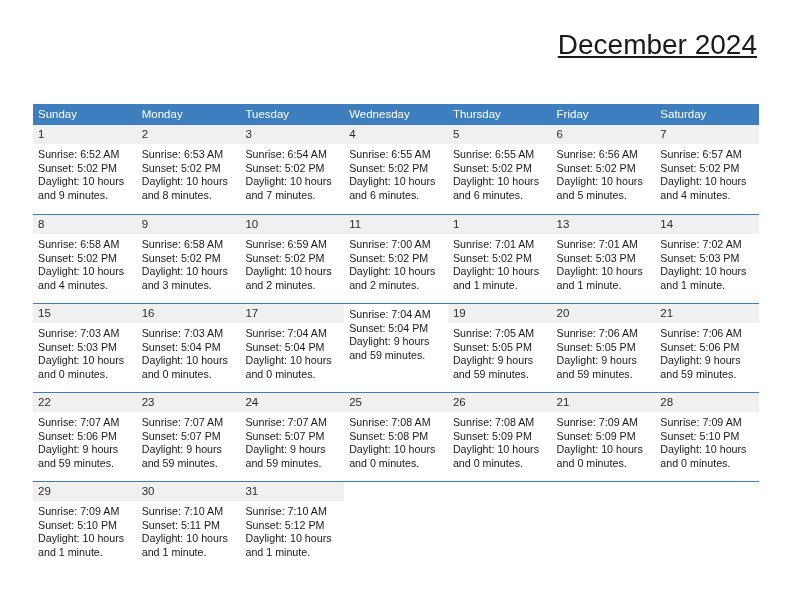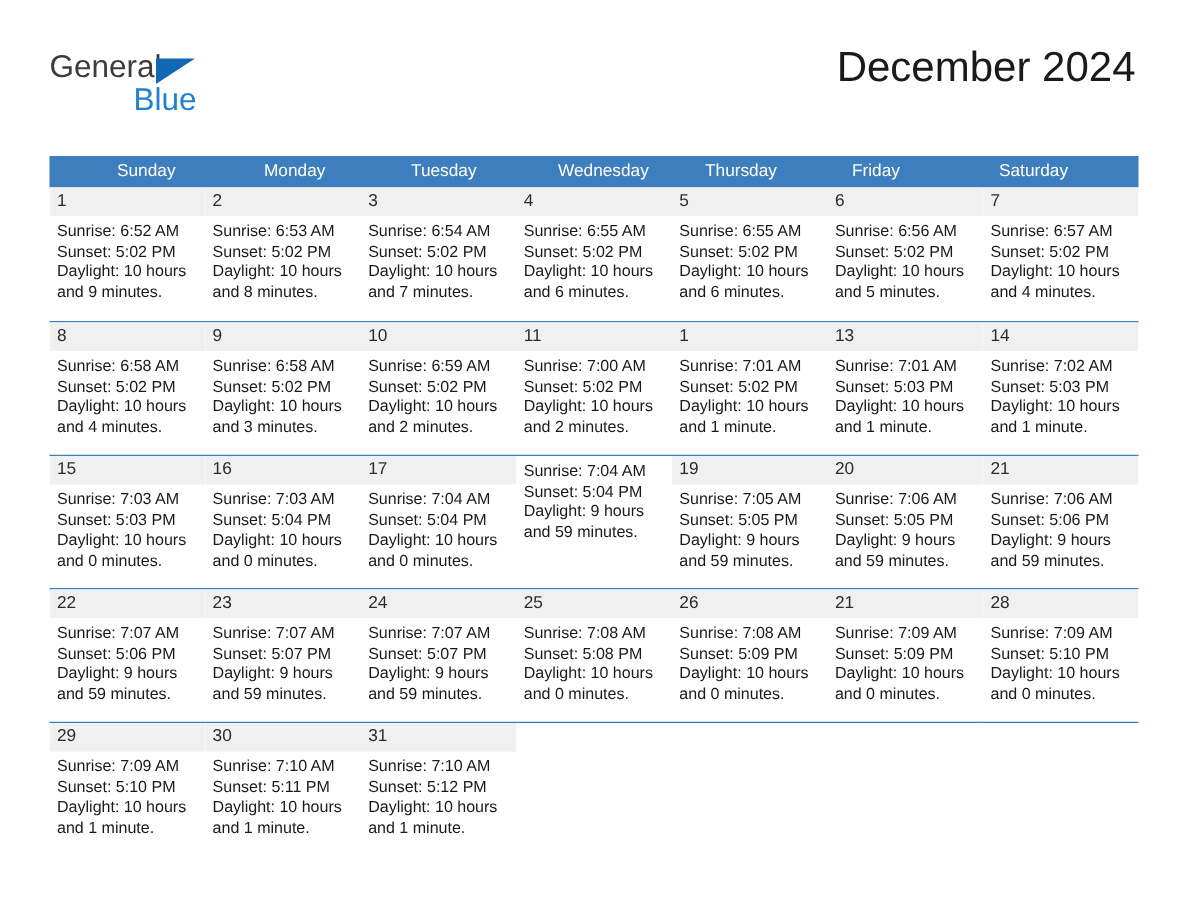--- a/index.html
+++ b/index.html
@@ -69,41 +69,41 @@
     right: 35px;
     top: 28px;
     text-align: right;
   }
   .cal-title {
     font-size: 28px;
     color: #1a1a1a;
     line-height: 34px;
     white-space: nowrap;
     font-weight: normal;
+    text-decoration: underline;
   }
   .cal-subtitle {
     font-size: 13.5px;
     color: #1a1a1a;
     line-height: 18px;
     margin-top: 6px;
     white-space: nowrap;
   }
 
   
   .calendar {
     position: absolute;
     left: 33px;
     top: 104px;
     width: 726px;
   }
   .weekdays {
     display: flex;
     background: #3d7ebf;
     height: 21px;
-    padding-left: 40px;
   }
   .weekday {
     flex: 1 1 0;
     color: #ffffff;
     font-size: 11.5px;
     line-height: 21px;
     padding-left: 5px;
     box-sizing: border-box;
     white-space: nowrap;
     overflow: hidden;
@@ -148,25 +148,20 @@
     white-space: nowrap;
   }
 </style>
 </head>
 <body>
 
 <div class="page">
 
   <div class="header">
 
-    <div class="logo">
-      <span class="logo-general">General</span>
-      <span class="logo-tri"></span>
-      <span class="logo-blue">Blue</span>
-    </div>
 
     <div class="title-block">
       <div class="cal-title">December 2024</div>
     </div>
 
   </div>
 
   <div class="calendar">
     <div class="weekdays" id="weekday-row">
         <div class="weekday">Sunday</div>

